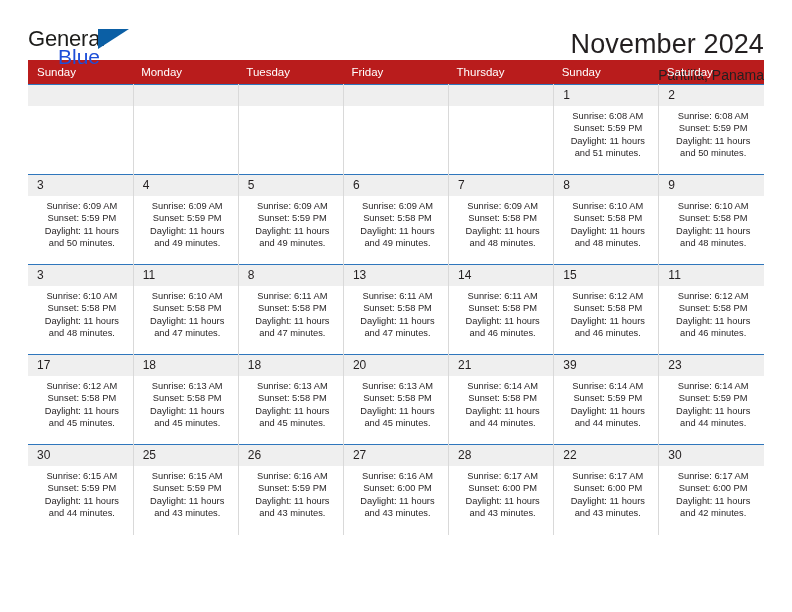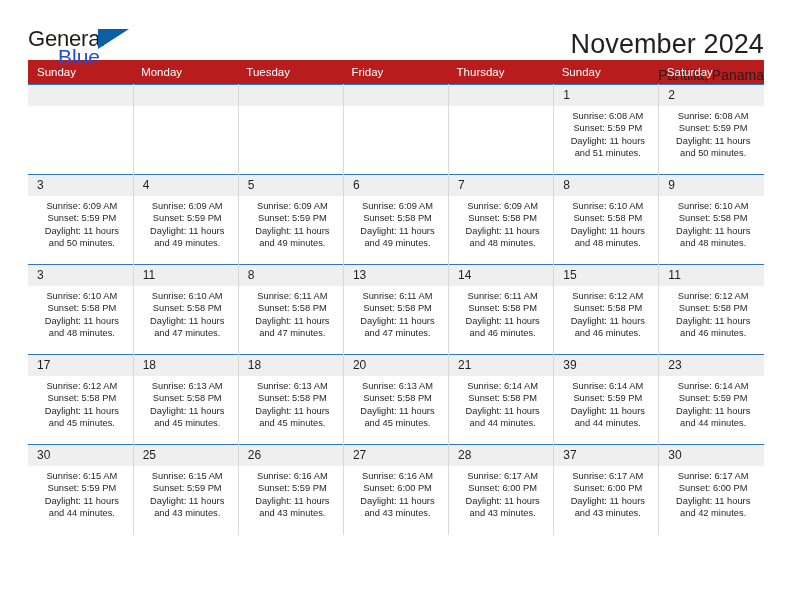--- a/index.html
+++ b/index.html
@@ -463,21 +463,21 @@
           <td>
             <div class="daynum">28</div>
             <div class="info">
               <div>Sunrise: 6:17 AM</div>
               <div>Sunset: 6:00 PM</div>
               <div>Daylight: 11 hours</div>
               <div>and 43 minutes.</div>
             </div>
           </td>
           <td>
-            <div class="daynum">37</div>
+            <div class="daynum">22</div>
             <div class="info">
               <div>Sunrise: 6:17 AM</div>
               <div>Sunset: 6:00 PM</div>
               <div>Daylight: 11 hours</div>
               <div>and 43 minutes.</div>
             </div>
           </td>
           <td>
             <div class="daynum">30</div>
             <div class="info">

